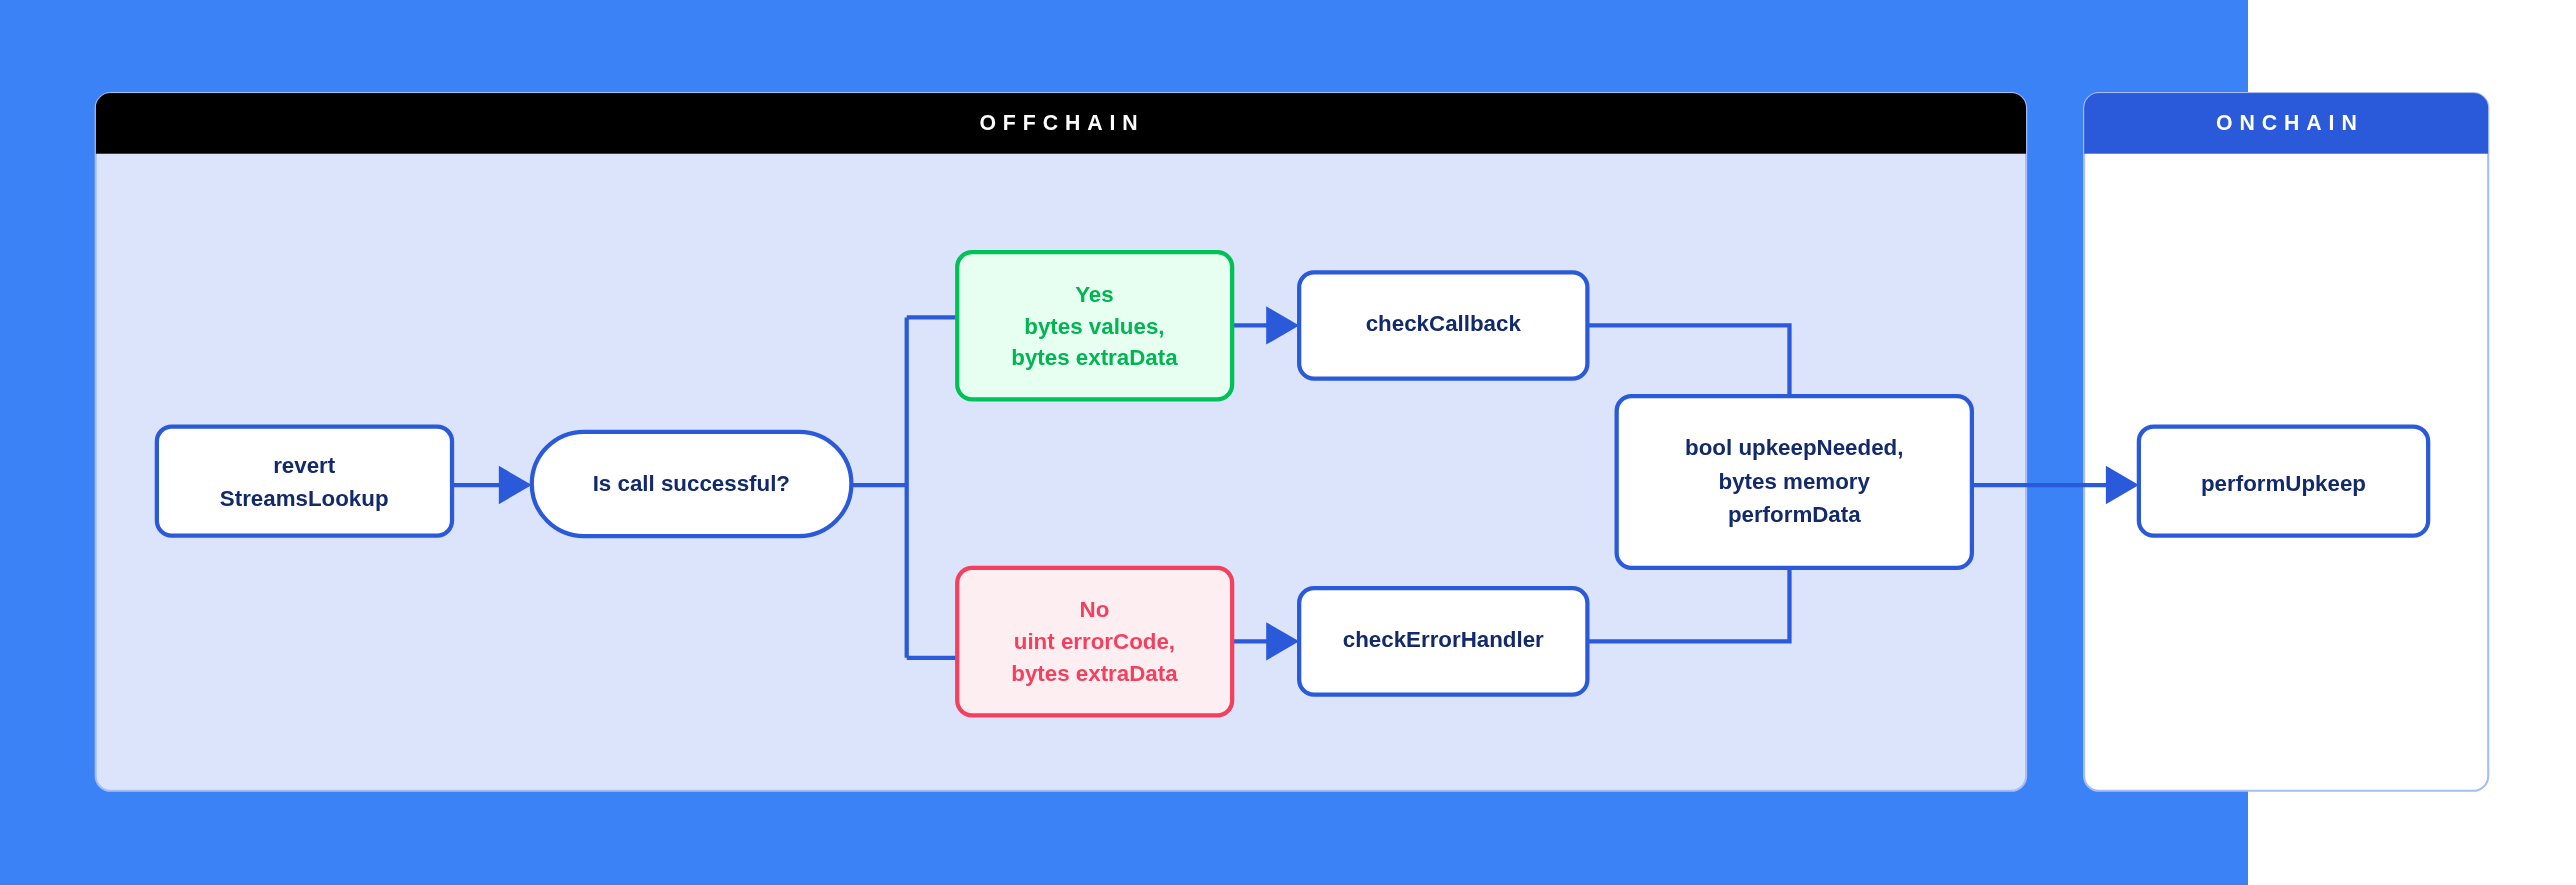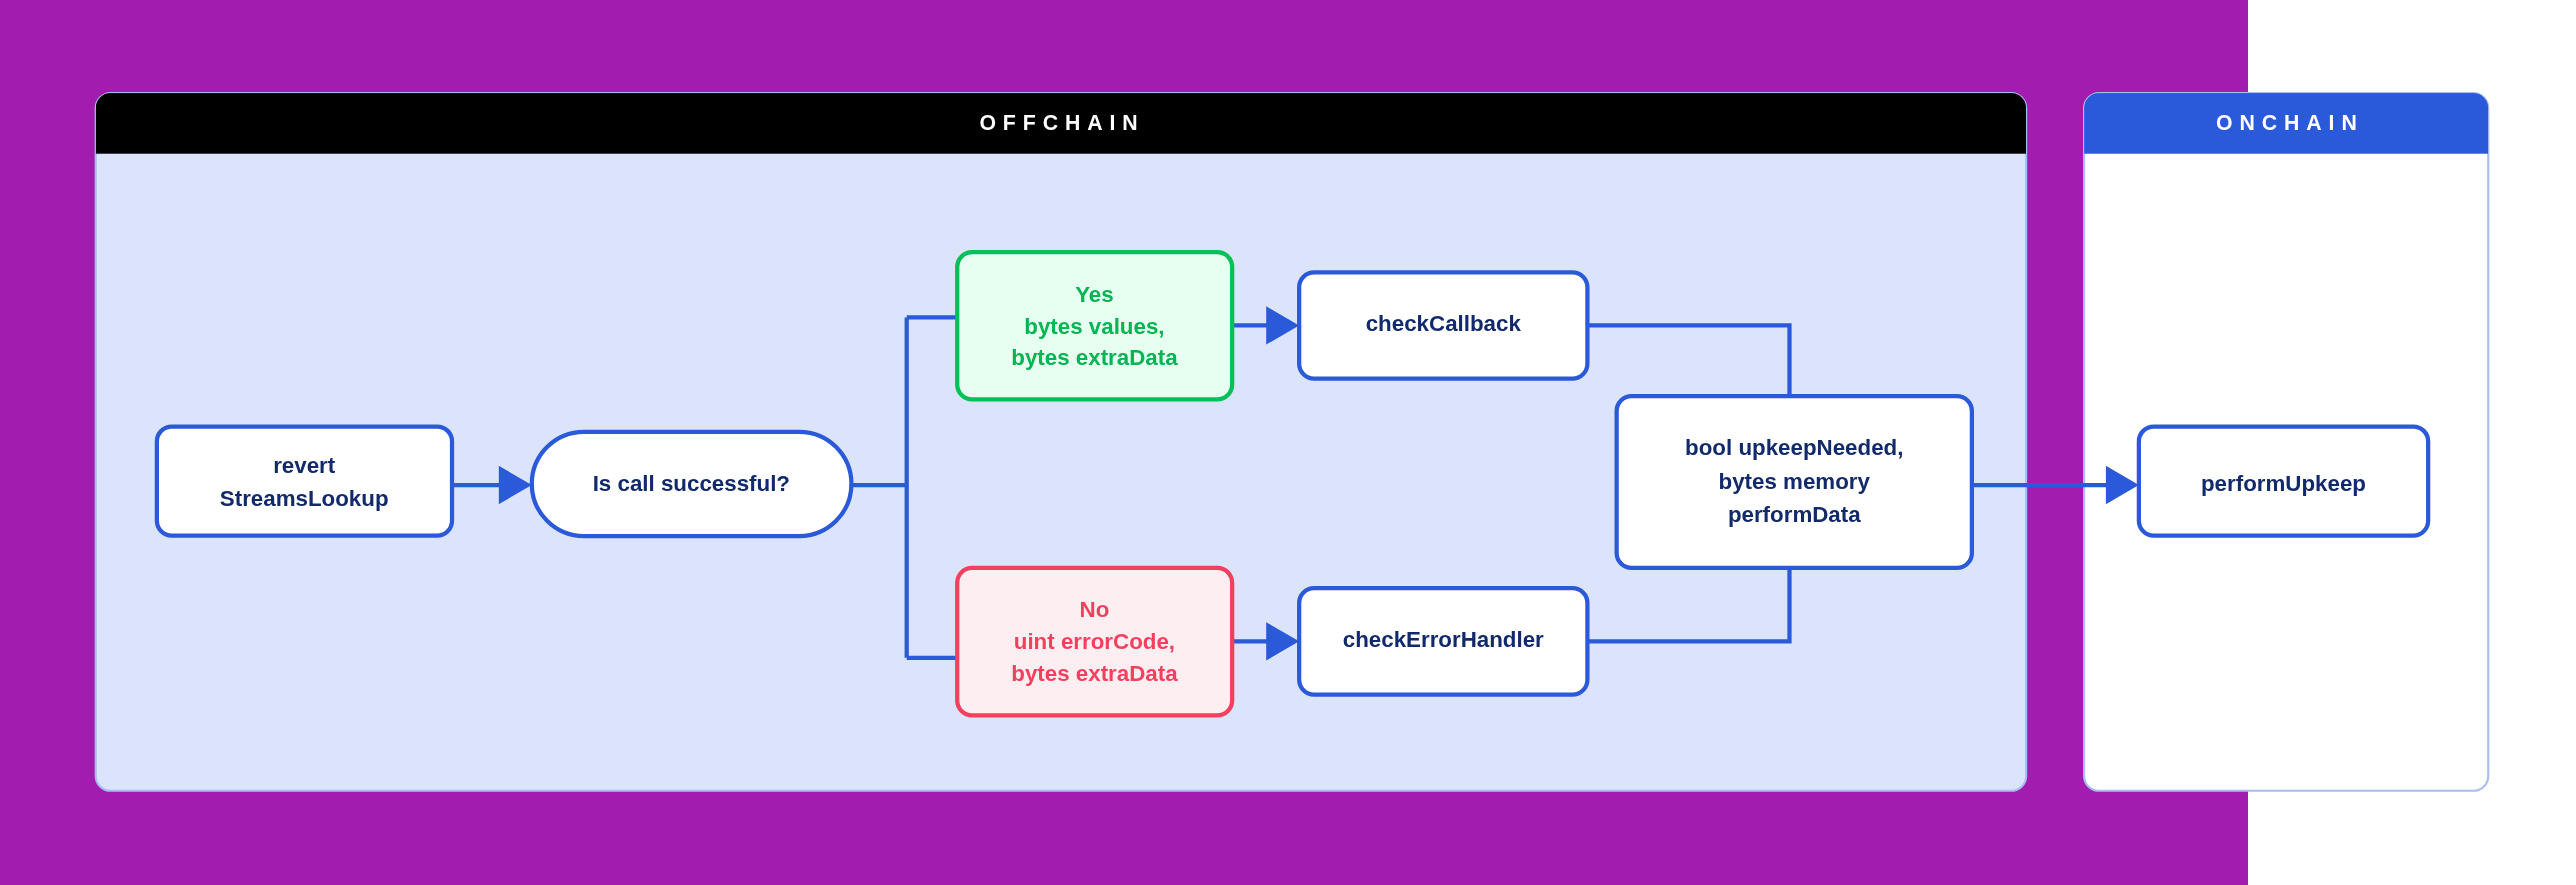--- a/index.html
+++ b/index.html
@@ -11,21 +11,21 @@
   body {
     font-family: "Liberation Sans", sans-serif;
     width: 2576px;
     height: 886px;
     overflow: hidden;
   }
   #diagram-root {
     position: relative;
     width: 2248px;
     height: 886px;
-    background: #a21caf;
+    background: #3b82f6;
   }
   svg.flow-canvas {
     position: absolute;
     top: 0;
     left: 0;
     width: 2576px;
     height: 886px;
     display: block;
   }
   

